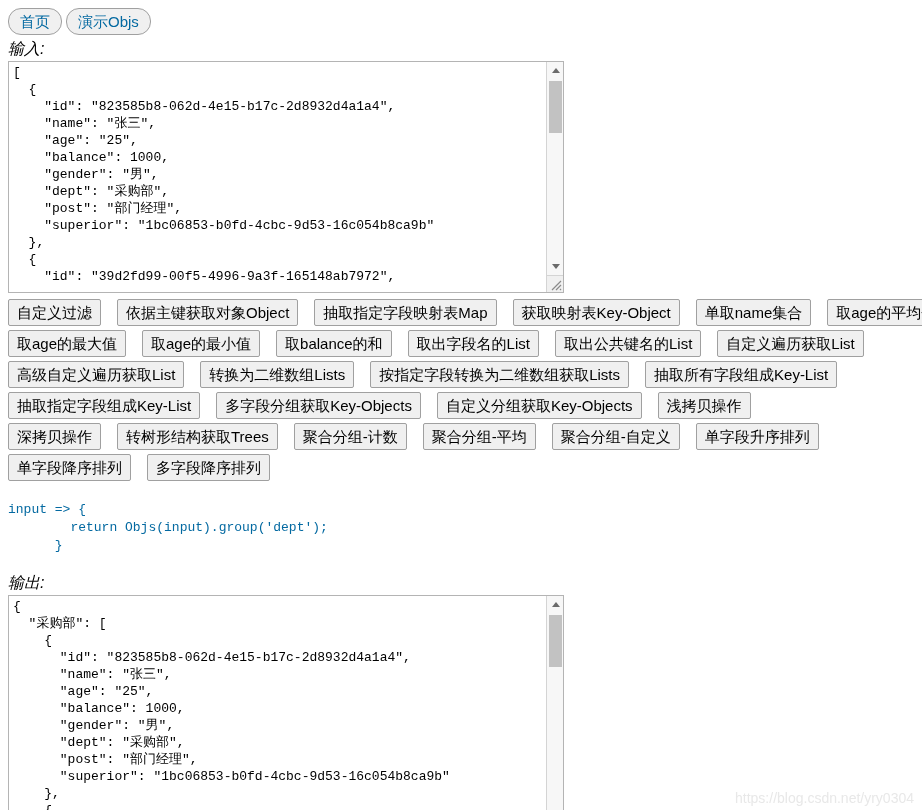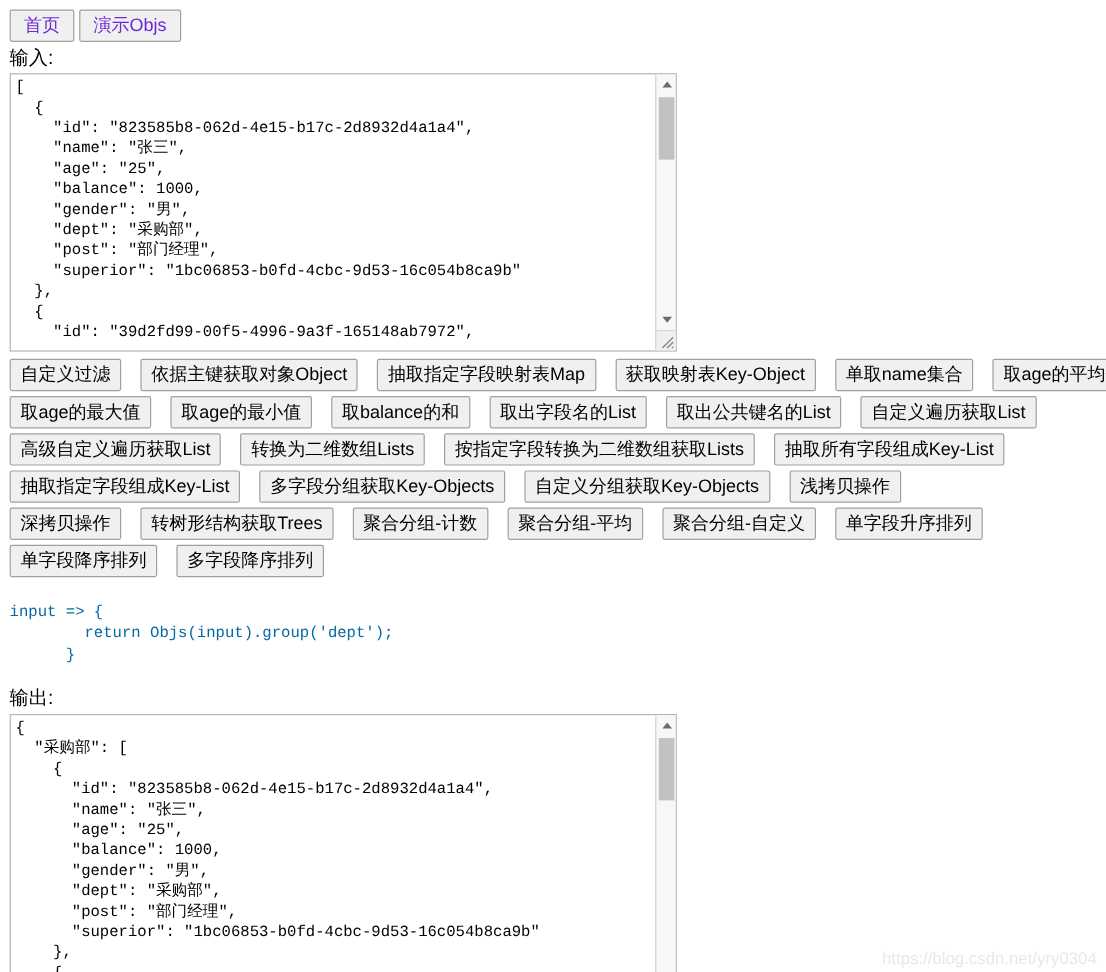--- a/index.html
+++ b/index.html
@@ -27,31 +27,32 @@
     gap: 4px;
     margin-bottom: 4px;
   }
   .nav-btn {
     font-family: "Liberation Sans", sans-serif;
     font-size: 15px;
     line-height: 1;
     padding: 5px 11px;
     background: #f0f0f0;
     border: 1px solid #a0a0a0;
-    border-radius: 2px;
-    color: #6d28d9;
+    border-radius: 13px;
+    color: #0369a1;
     cursor: pointer;
   }
 
   
   .section-label {
     font-size: 16px;
     line-height: 1.2;
     margin: 2px 0 3px 0;
     color: #000;
+    font-style: italic;
   }
 
   
   .ta-wrap {
     position: relative;
     width: 556px;
     height: 232px;
     border: 1px solid #b4b4b4;
     background: #ffffff;
     box-sizing: border-box;

